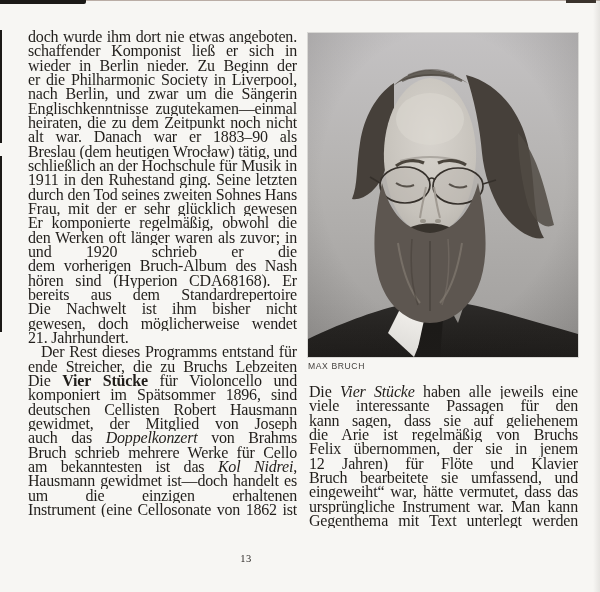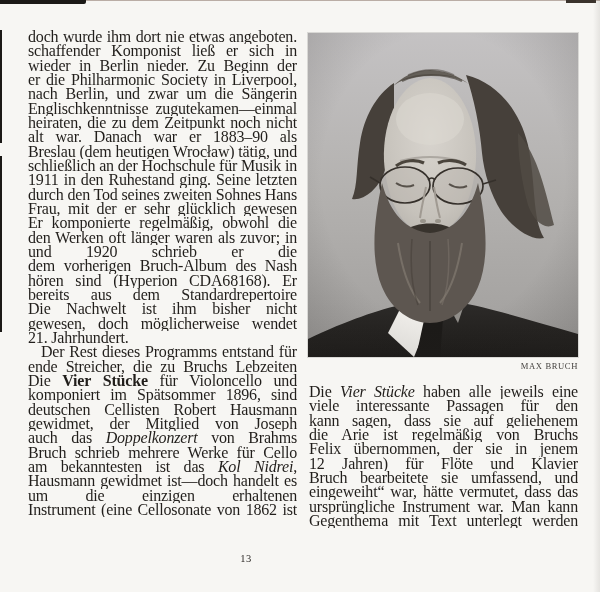--- a/index.html
+++ b/index.html
@@ -27,23 +27,23 @@
   .tline b { font-weight:bold; }
   .tline i { font-style:italic; }
   .tline-end { text-align-last:left; }
   .tline-indent { text-indent:13px; }
 
   #photo-block { position:absolute; left:308px; top:33px; width:270px; height:324px; }
   #photo-block svg { display:block; outline:1px solid rgba(0,0,0,0.12); }
 
   #photo-caption {
     position:absolute; left:308px; top:361px; width:270px;
-    font-family:Liberation Serif, serif;
+    font-family:Liberation Sans, sans-serif;
     font-size:8.6px; letter-spacing:0.6px;
-    text-align:right; color:#45423f;
+    text-align:left; color:#45423f;
   }
 
   #page-number {
     position:absolute; left:0; top:553px; width:492px;
     text-align:center; font-size:10.5px; letter-spacing:0.5px; color:#2a2724;
   }
 
   
   .artifact { position:absolute; background:#1b1916; }
   #artifact-top-left   { left:0; top:0; width:86px; height:4px; border-radius:0 0 2px 0; }

